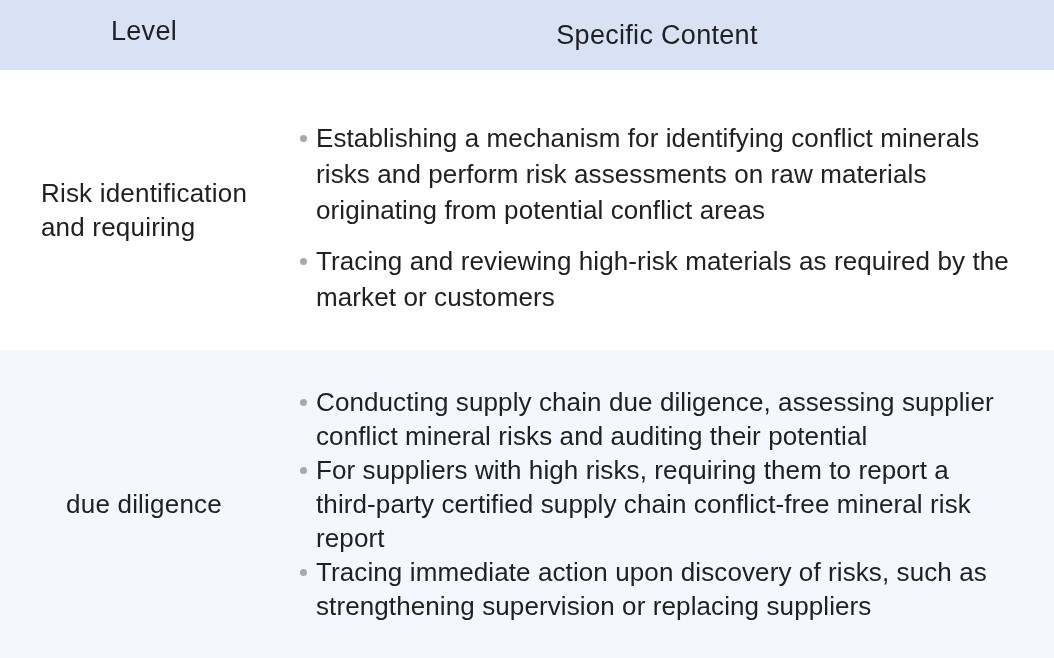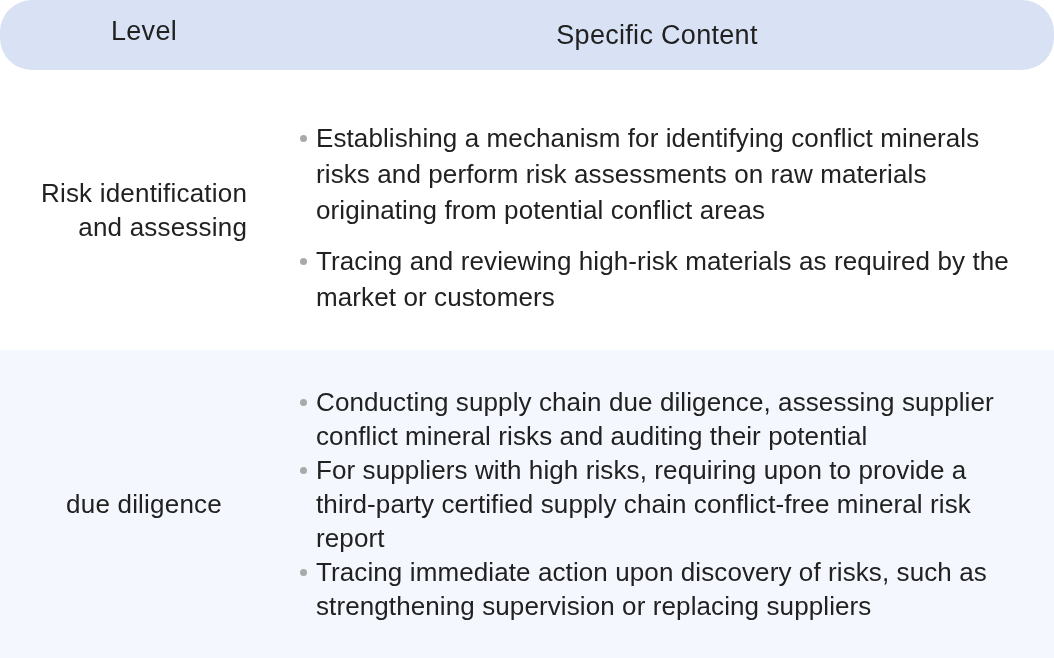--- a/index.html
+++ b/index.html
@@ -21,21 +21,20 @@
     flex-direction: column;
   }
   .row {
     display: flex;
     width: 100%;
   }
   .header-row {
     height: 70px;
     flex: 0 0 70px;
     background: var(--header-bg, #d8e2f4);
-    border-radius: 32px;
   }
   .level-col {
     flex: 0 0 288px;
     width: 288px;
     display: flex;
     align-items: center;
     justify-content: center;
   }
   .content-col {
     flex: 1 1 auto;
@@ -59,21 +58,21 @@
     height: 280px;
     flex: 0 0 280px;
     background: #ffffff;
   }
   .body-row-2 {
     height: 308px;
     flex: 0 0 308px;
     background: var(--row-alt-bg, #f4f7fd);
   }
   .level-label {
-    text-align: right;
+    text-align: left;
     font-size: 26px;
     line-height: 34px;
     letter-spacing: 0.2px;
   }
   .bullets {
     list-style: none;
     margin: 0;
     padding: 0 0 0 12px;
     width: 723px;
     box-sizing: border-box;
@@ -108,21 +107,21 @@
     </div>
     <div class="content-col">
       <span class="header-cell-text">Specific Content</span>
     </div>
   </div>
 
   <div class="row body-row-1">
     <div class="level-col">
       <div class="level-label">
         <div>Risk identification</div>
-        <div>and assessing</div>
+        <div>and requiring</div>
       </div>
     </div>
     <div class="content-col">
       <ul class="bullets">
         <li>
           <span class="dot"></span>
           <span>Establishing a mechanism for identifying conflict minerals risks and perform risk assessments on raw materials originating from potential conflict areas</span>
         </li>
         <li>
           <span class="dot"></span>
@@ -139,21 +138,21 @@
       </div>
     </div>
     <div class="content-col">
       <ul class="bullets">
         <li>
           <span class="dot"></span>
           <span>Conducting supply chain due diligence, assessing supplier conflict mineral risks and auditing their potential</span>
         </li>
         <li>
           <span class="dot"></span>
-          <span>For suppliers with high risks, requiring upon to provide a third-party certified supply chain conflict-free mineral risk report</span>
+          <span>For suppliers with high risks, requiring them to report a third-party certified supply chain conflict-free mineral risk report</span>
         </li>
         <li>
           <span class="dot"></span>
           <span>Tracing immediate action upon discovery of risks, such as strengthening supervision or replacing suppliers</span>
         </li>
       </ul>
     </div>
   </div>
 
 </div>

